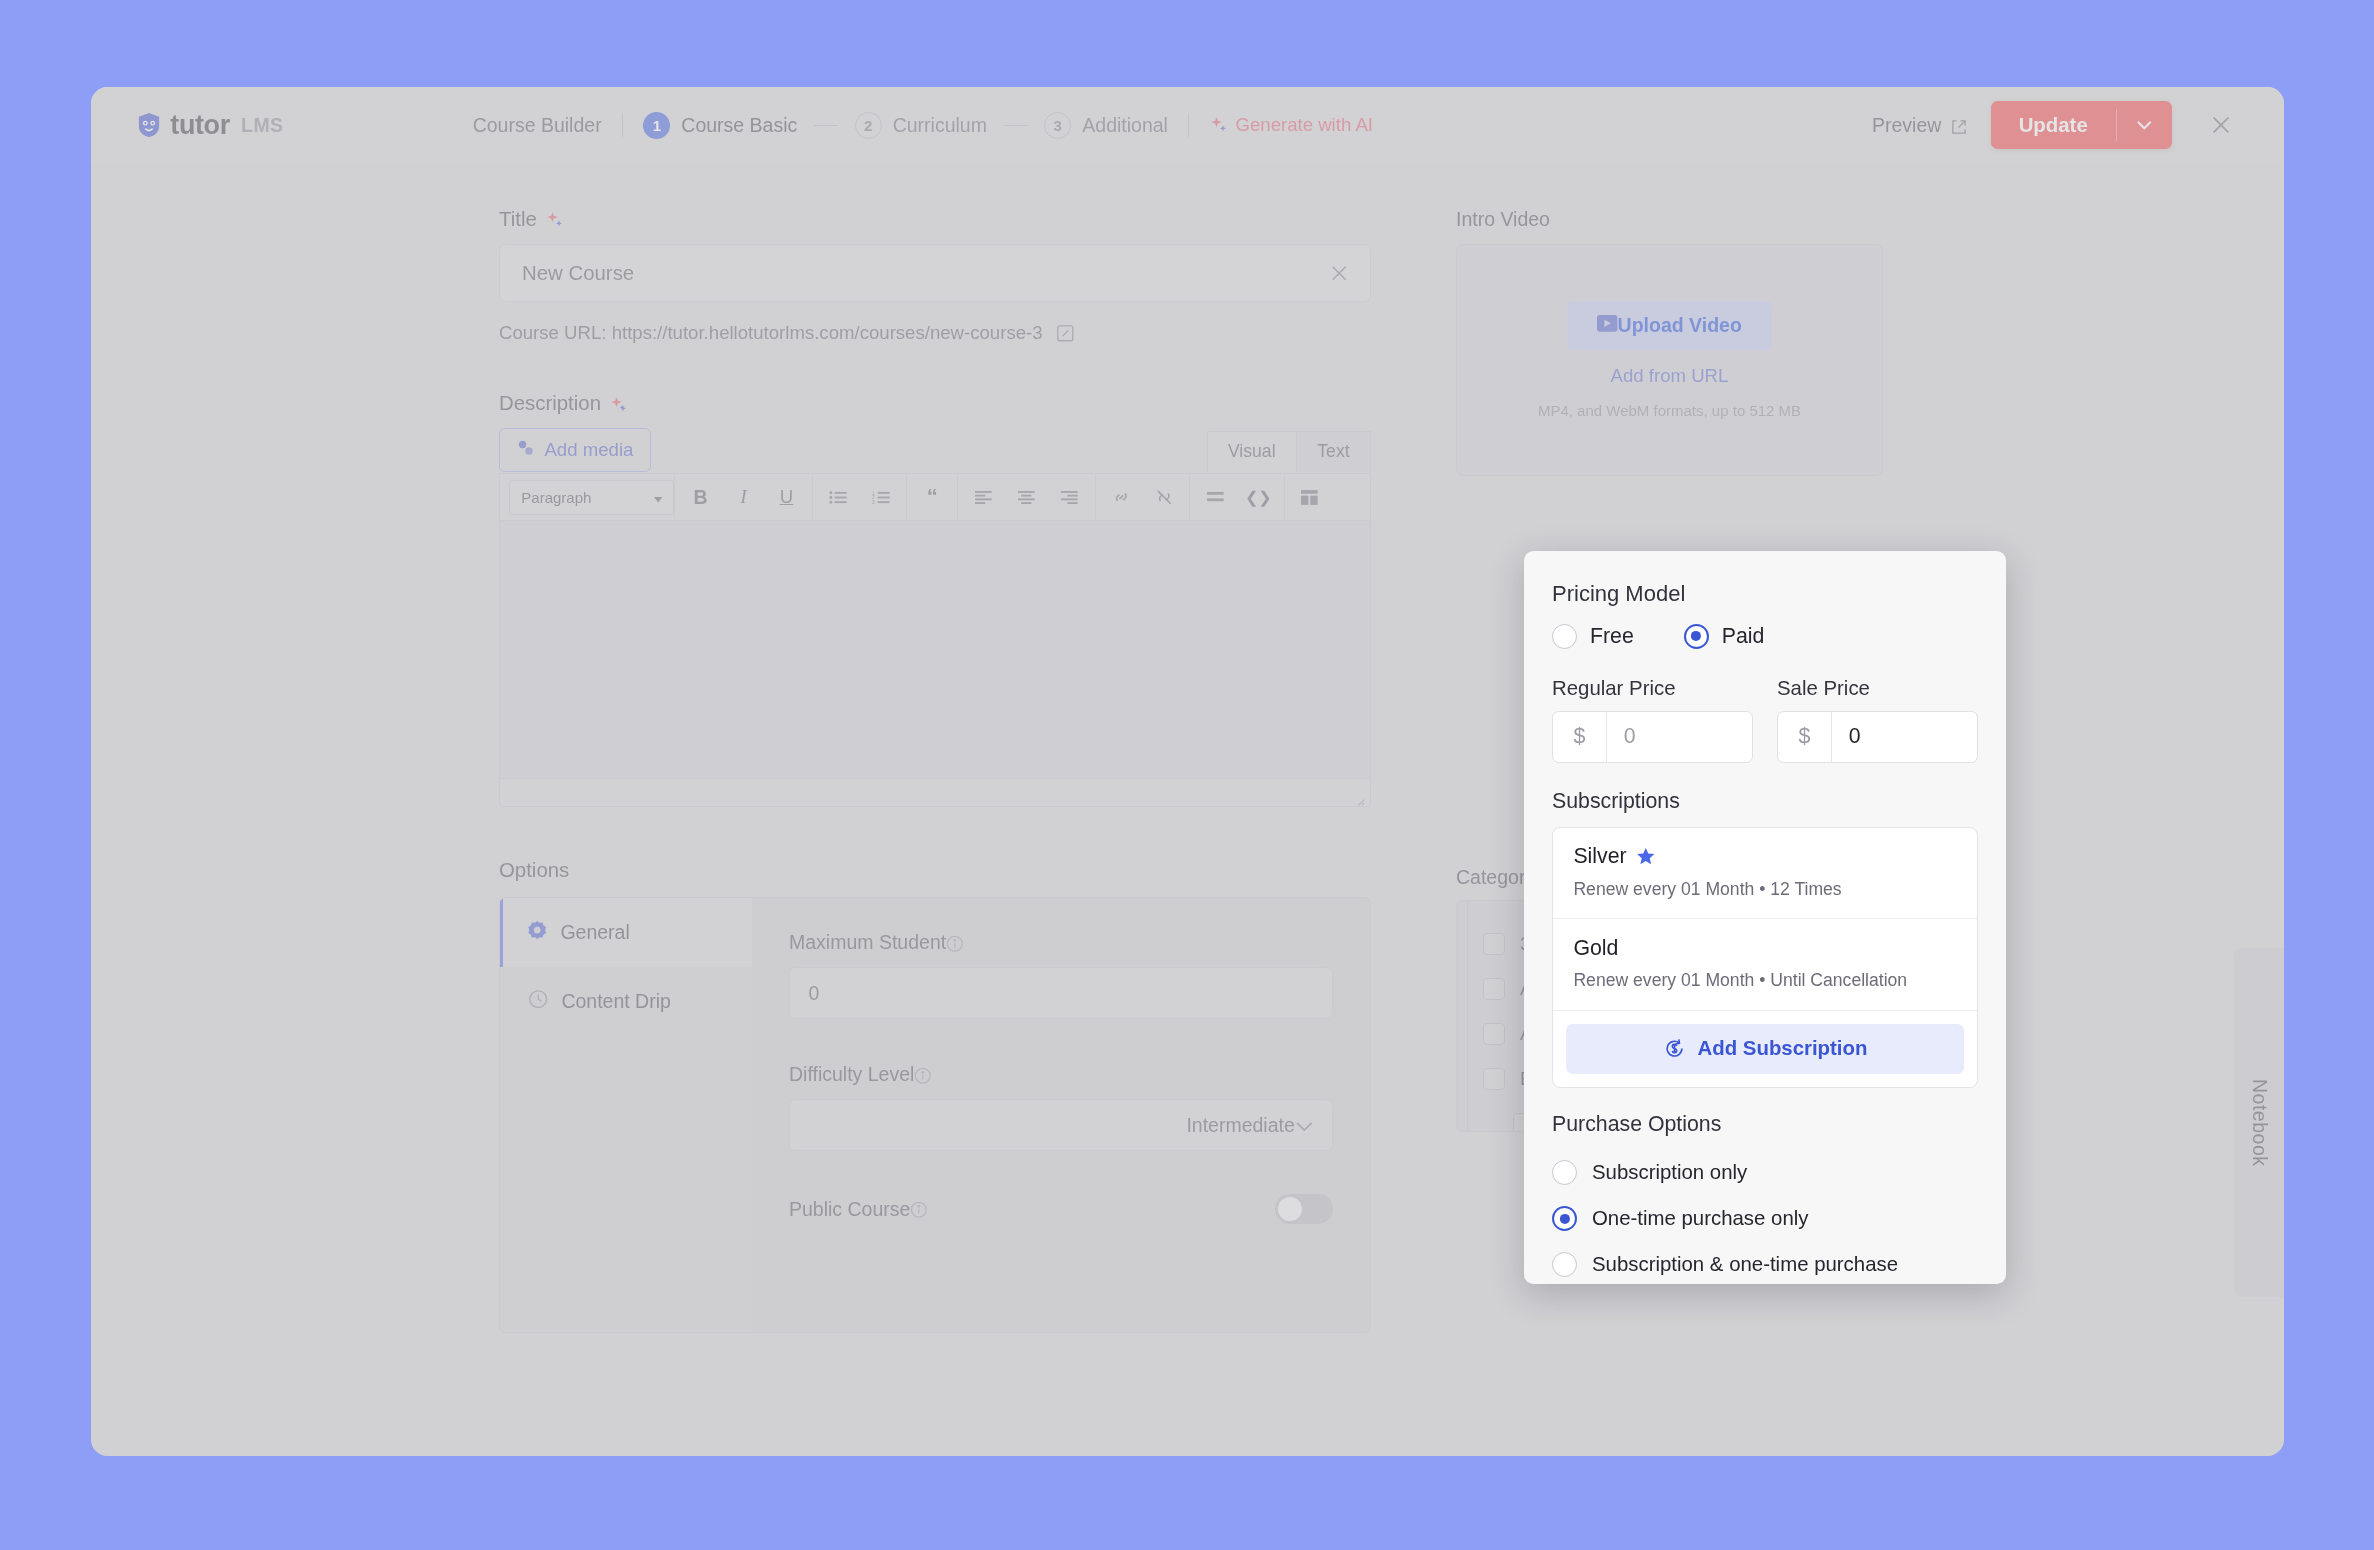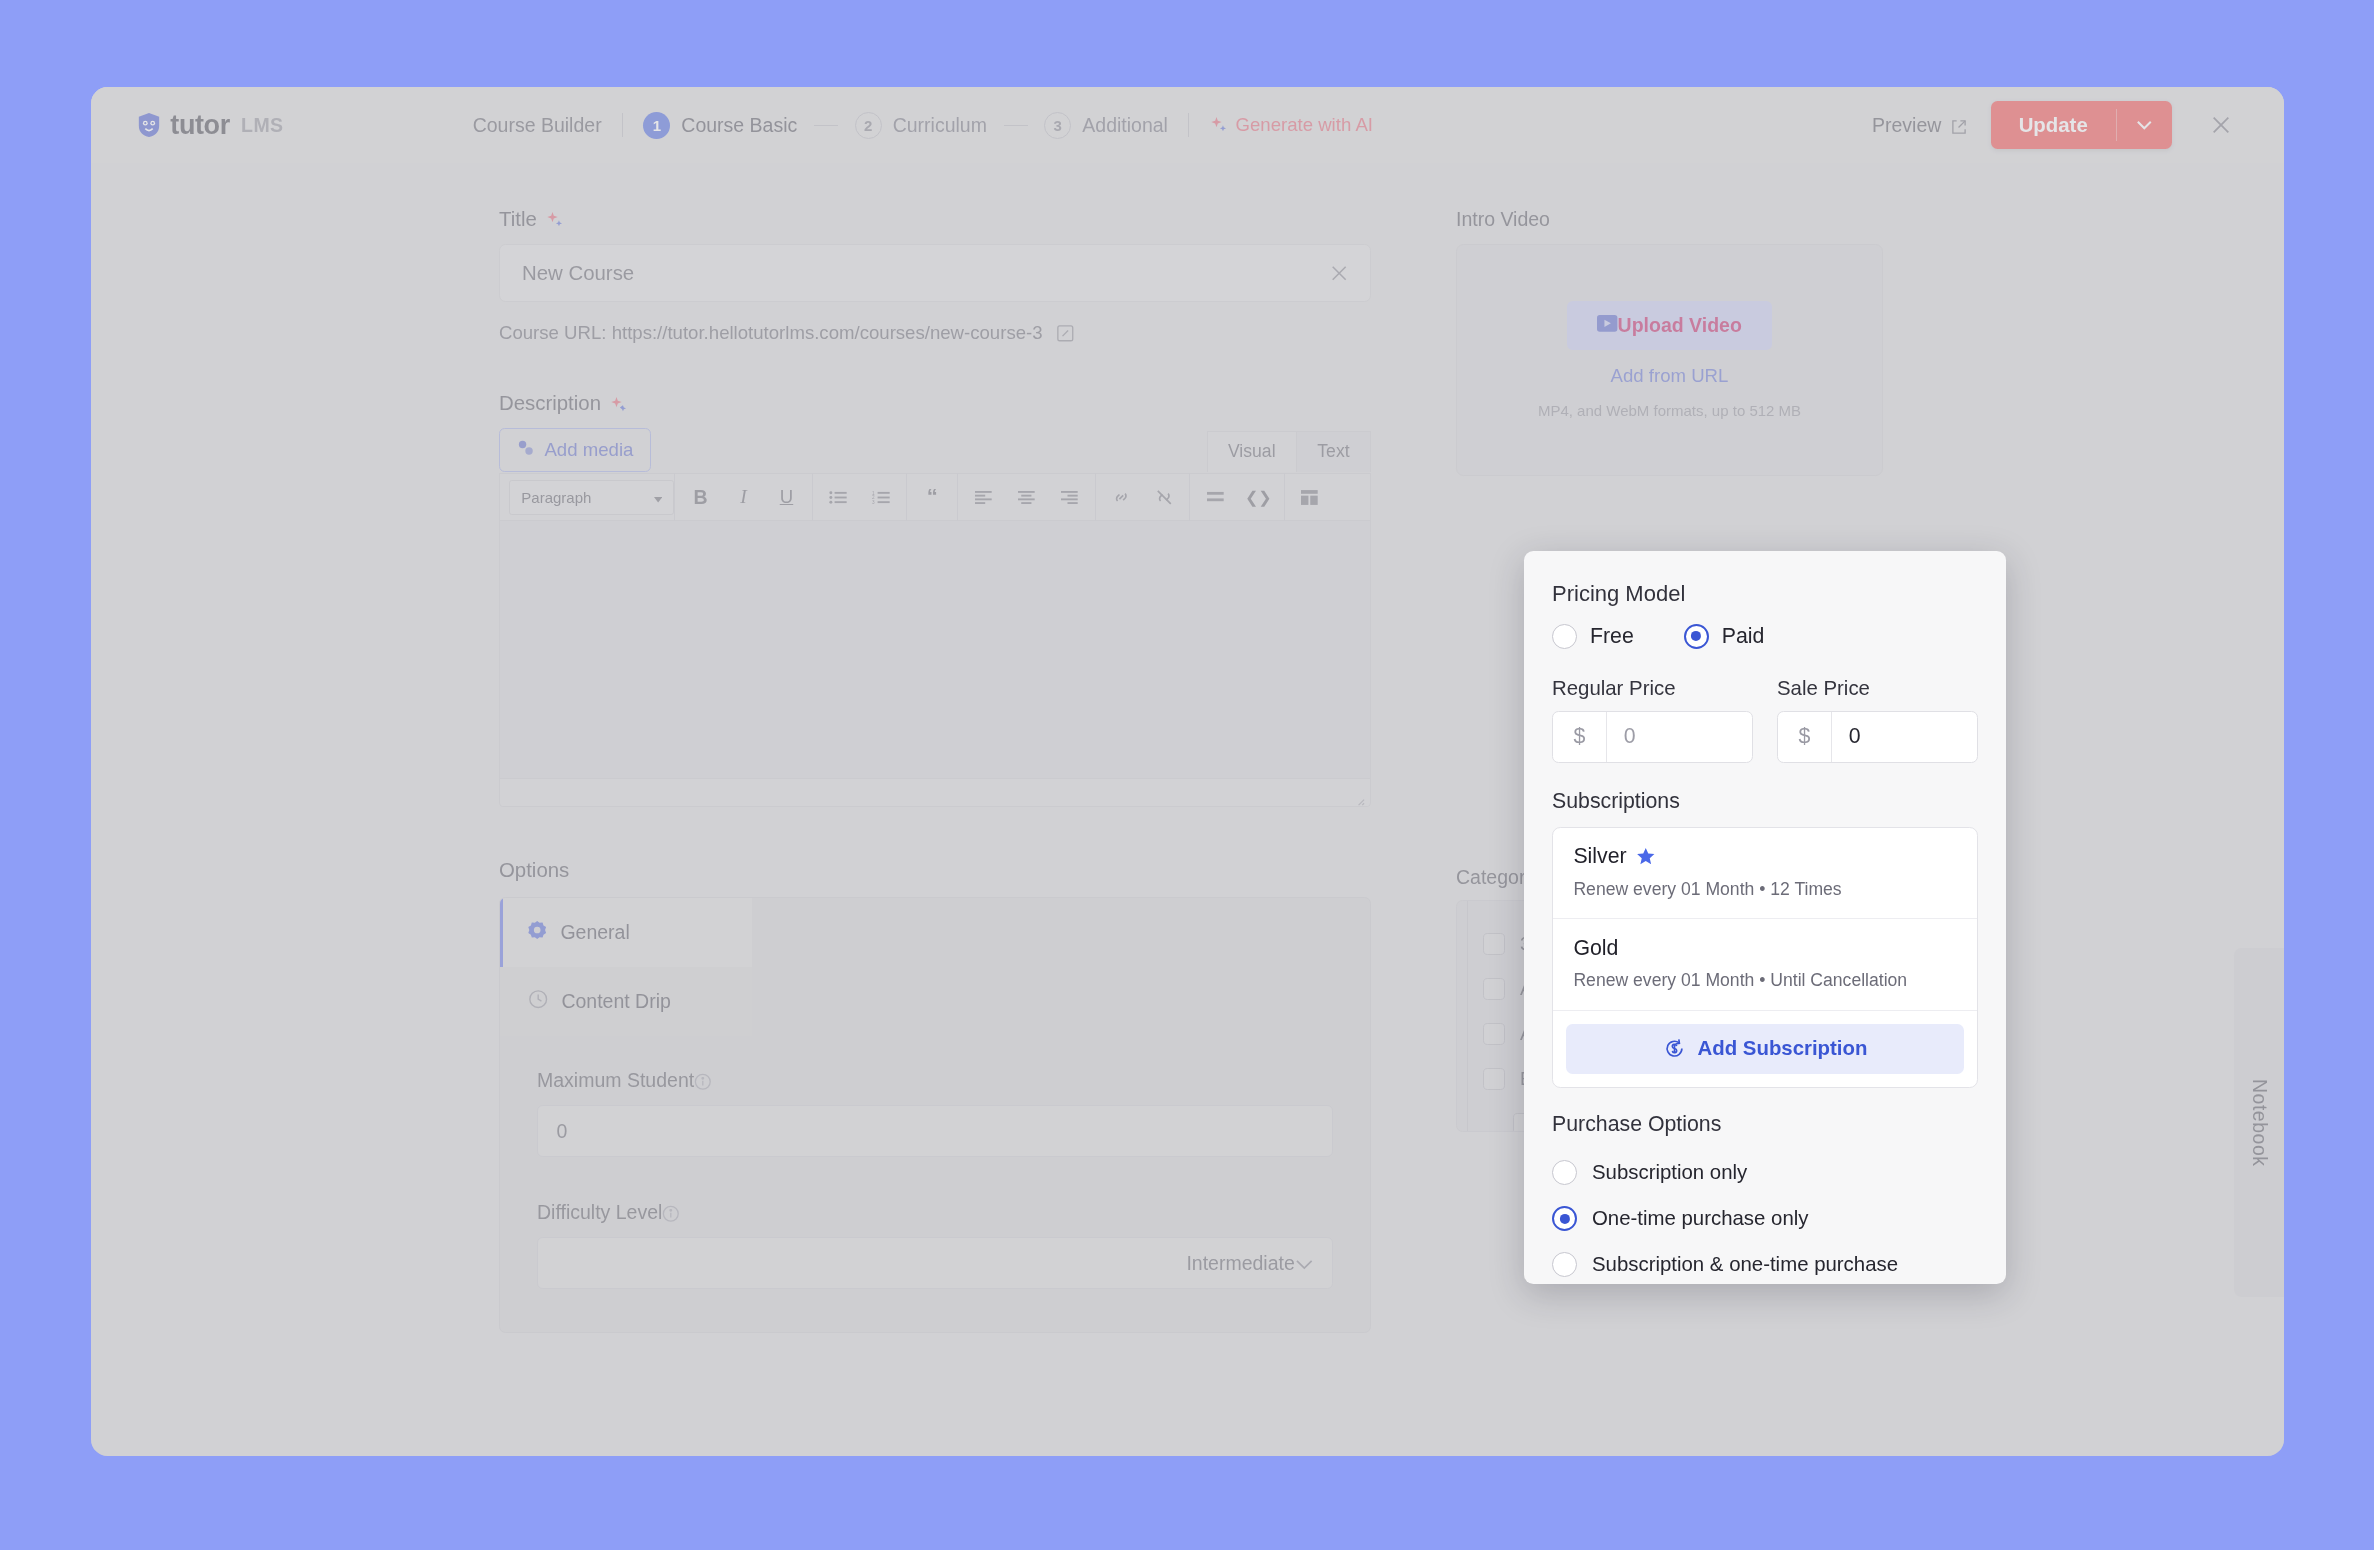--- a/index.html
+++ b/index.html
@@ -99,42 +99,42 @@
   .tb-select { display:flex; align-items:center; justify-content:space-between; width: 165px; height: 35px; margin-left:9.3px;
      border:0.9px solid #c0c0c6; background:#d8d8da; font-size: 15px; color:#55555f; padding: 0 11px; border-radius:2.8px;}
   .tb-group { display:flex; align-items:center; border-left:0.9px solid #c4c4c9; height: 48px; padding: 0 3.7px; }
   .tb-btn { width: 43px; height:43px; display:flex;align-items:center;justify-content:center; color:#62626c; }
   .editor-body { width: 872px; height: 258px; background:#cfcfd2; border:0.9px solid #c6c6ca; border-top:none; }
   .editor-foot { width: 872px; height: 28px; background:#d4d4d7; border:0.9px solid #c6c6ca; border-top:none;
      position:relative; border-radius: 0 0 4.6px 4.6px; }
   .resize-h { position:absolute; right: 4.6px; bottom: 3.7px; width:11px;height:11px; color:#9a9aa2;}
 
   .opts-title { font-size: 20.4px; color: #4f4f5a; margin-top: 52px; margin-bottom: 15px;}
-  .opts-box { width: 872px; height: 436px; background:#cccccf; border:0.9px solid #c3c3c8; border-radius:6.5px; display:flex; overflow:hidden;flex-direction:column;}
+  .opts-box { width: 872px; height: 436px; background:#cccccf; border:0.9px solid #c3c3c8; border-radius:6.5px; display:flex; overflow:hidden;}
   .opts-side { width: 252px; background:#cececf; }
   .opt-item { display:flex; align-items:center; gap:13px; height: 69px; padding-left: 28px; font-size: 19.5px; color:#4b4b56; }
   .opt-item.active { background:#d4d4d6; border-left: 3.7px solid #5a6ae0; padding-left: 24px; }
   .opts-main { flex:1; padding: 33px 37px; }
   .sub-label { font-size: 19.5px; color:#54545e; display:flex; align-items:center; gap:0; margin-bottom: 13px;}
   .info-i { width:17.6px;height:17.6px; }
   .opt-input { width: 100%; height: 52px; background:#d4d4d6; border:0.9px solid #c4c4c9; border-radius:5.6px;
     display:flex;align-items:center; padding: 0 18.6px; font-size: 19.5px; color:#5b5b65;}
   .opt-select { width: 100%; height: 52px; background:#d4d4d6; border:0.9px solid #c4c4c9; border-radius:5.6px;
     display:flex;align-items:center; justify-content:flex-end; padding: 0 18.6px; font-size: 19.5px; color:#5b5b65;}
   .mt36 { margin-top: 44px; align-items: center; }
   .toggle-row { display:flex; align-items:center; justify-content:space-between; margin-top: 43px; }
   .toggle { width: 58px; height: 30px; border-radius:15px; background:#b5b5bc; position:relative; }
   .toggle .knob { position:absolute; left:2.8px; top:2.8px; width:24px; height:24px; border-radius:50%; background:#eeeef0; }
 
   
   .right-col { position:absolute; left: 1365px; top: 45px; width: 427px; }
   .r-label { font-size: 19.5px; color: #4f4f5a; margin-bottom: 13px; }
   .video-box { width: 427px; height: 232px; background:#cfcfd2; border:0.9px solid #c5c5ca; border-radius: 7.4px;
      display:flex; flex-direction:column; align-items:center; justify-content:center; gap: 15px;}
-  .upload-btn { display:flex; align-items:center; gap:0; background:#c2c6ee; color:#be185d;
+  .upload-btn { display:flex; align-items:center; gap:0; background:#c2c6ee; color:#1d4ed8;
      border-radius:5.6px; padding: 13px 30px; font-size: 19.5px; font-weight:600; }
   .add-url { font-size: 18.6px; color:#5a69cf; }
   .video-hint { font-size: 15px; color:#8a8a94; }
 
   .cat-label { font-size: 19.5px; color:#4f4f5a; margin-top: 390px; margin-bottom: 11px; }
   .cat-box { width: 427px; height: 232px; background:#cdcdd0; border:0.9px solid #c4c4c9; border-radius:6.5px;
      padding: 20.4px 0 0 26px; position:relative; overflow:hidden;}
   .cat-row { display:flex; align-items:center; gap: 15px; height: 45px; font-size: 18.6px; color:#55555f; position:relative;}
   .cat-row.nested { padding-left: 30px; }
   .cbox { width: 22px; height:22px; border:0.9px solid #b1b1b8; border-radius:4.6px; background:#d3d3d6; flex:none;}

